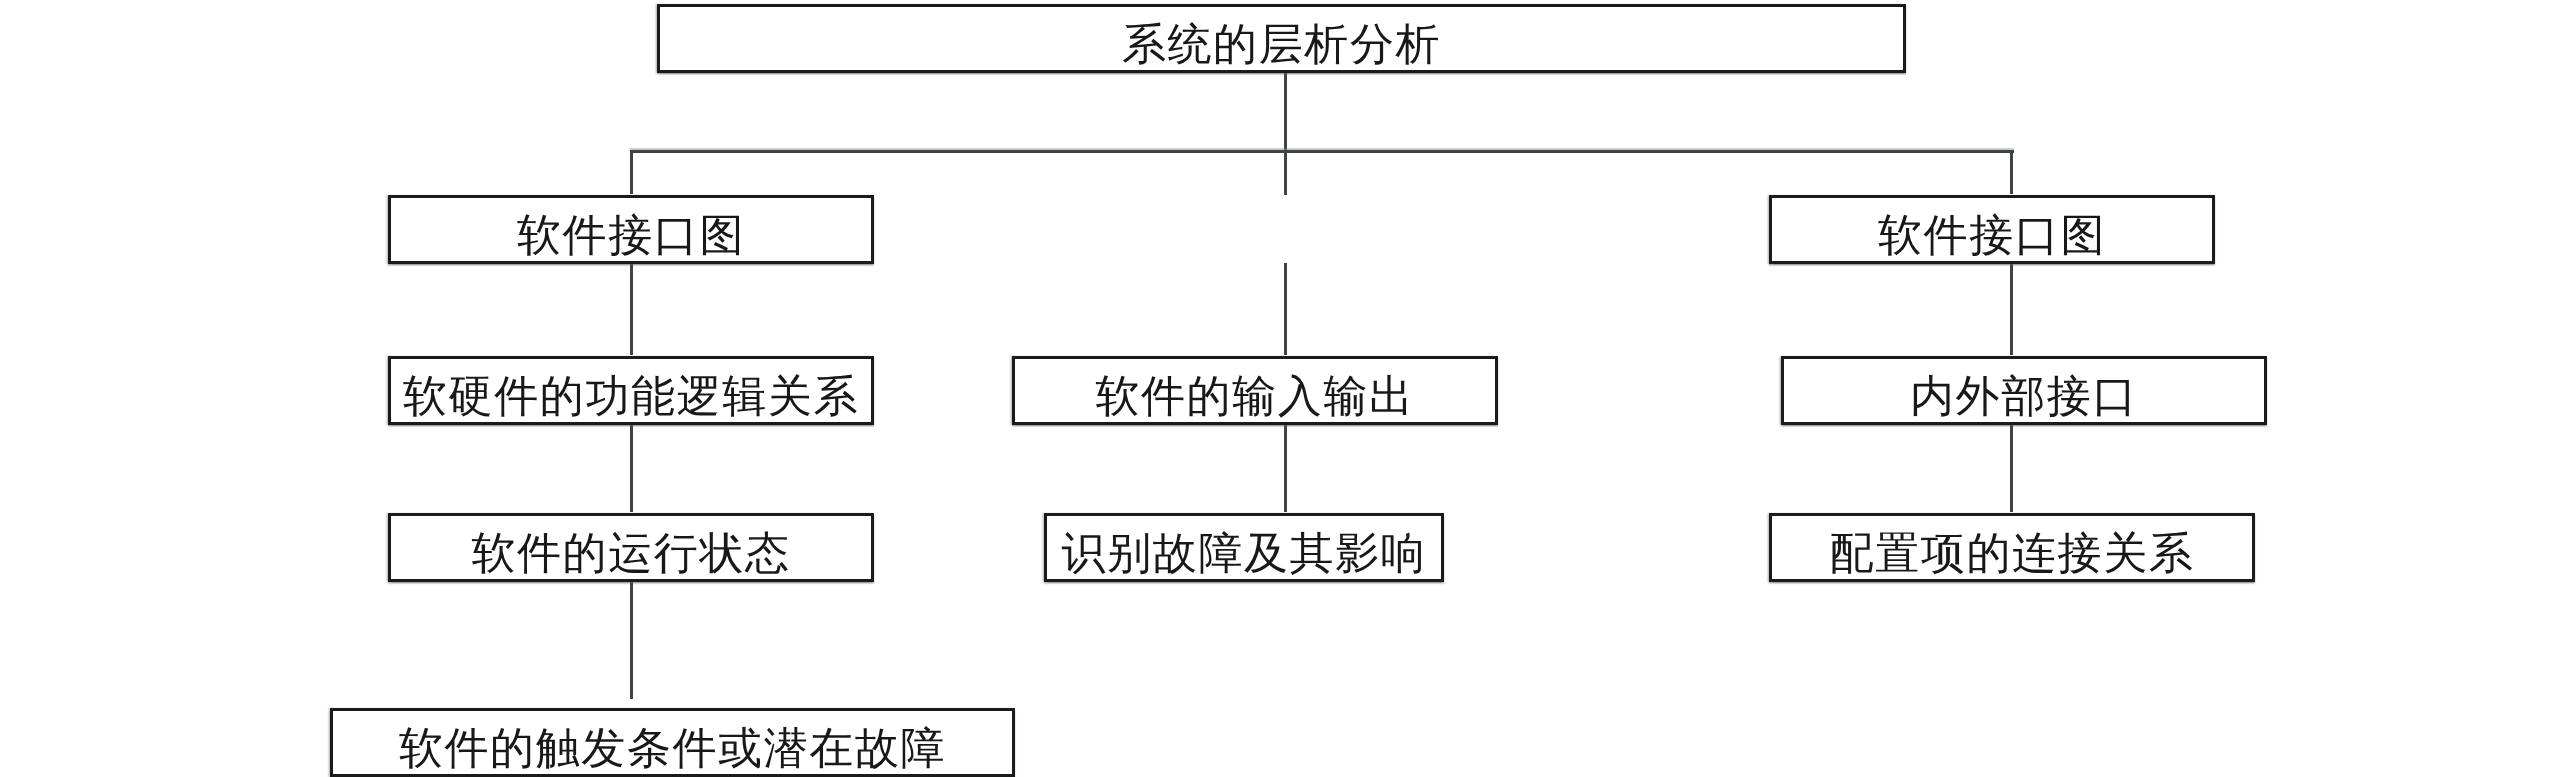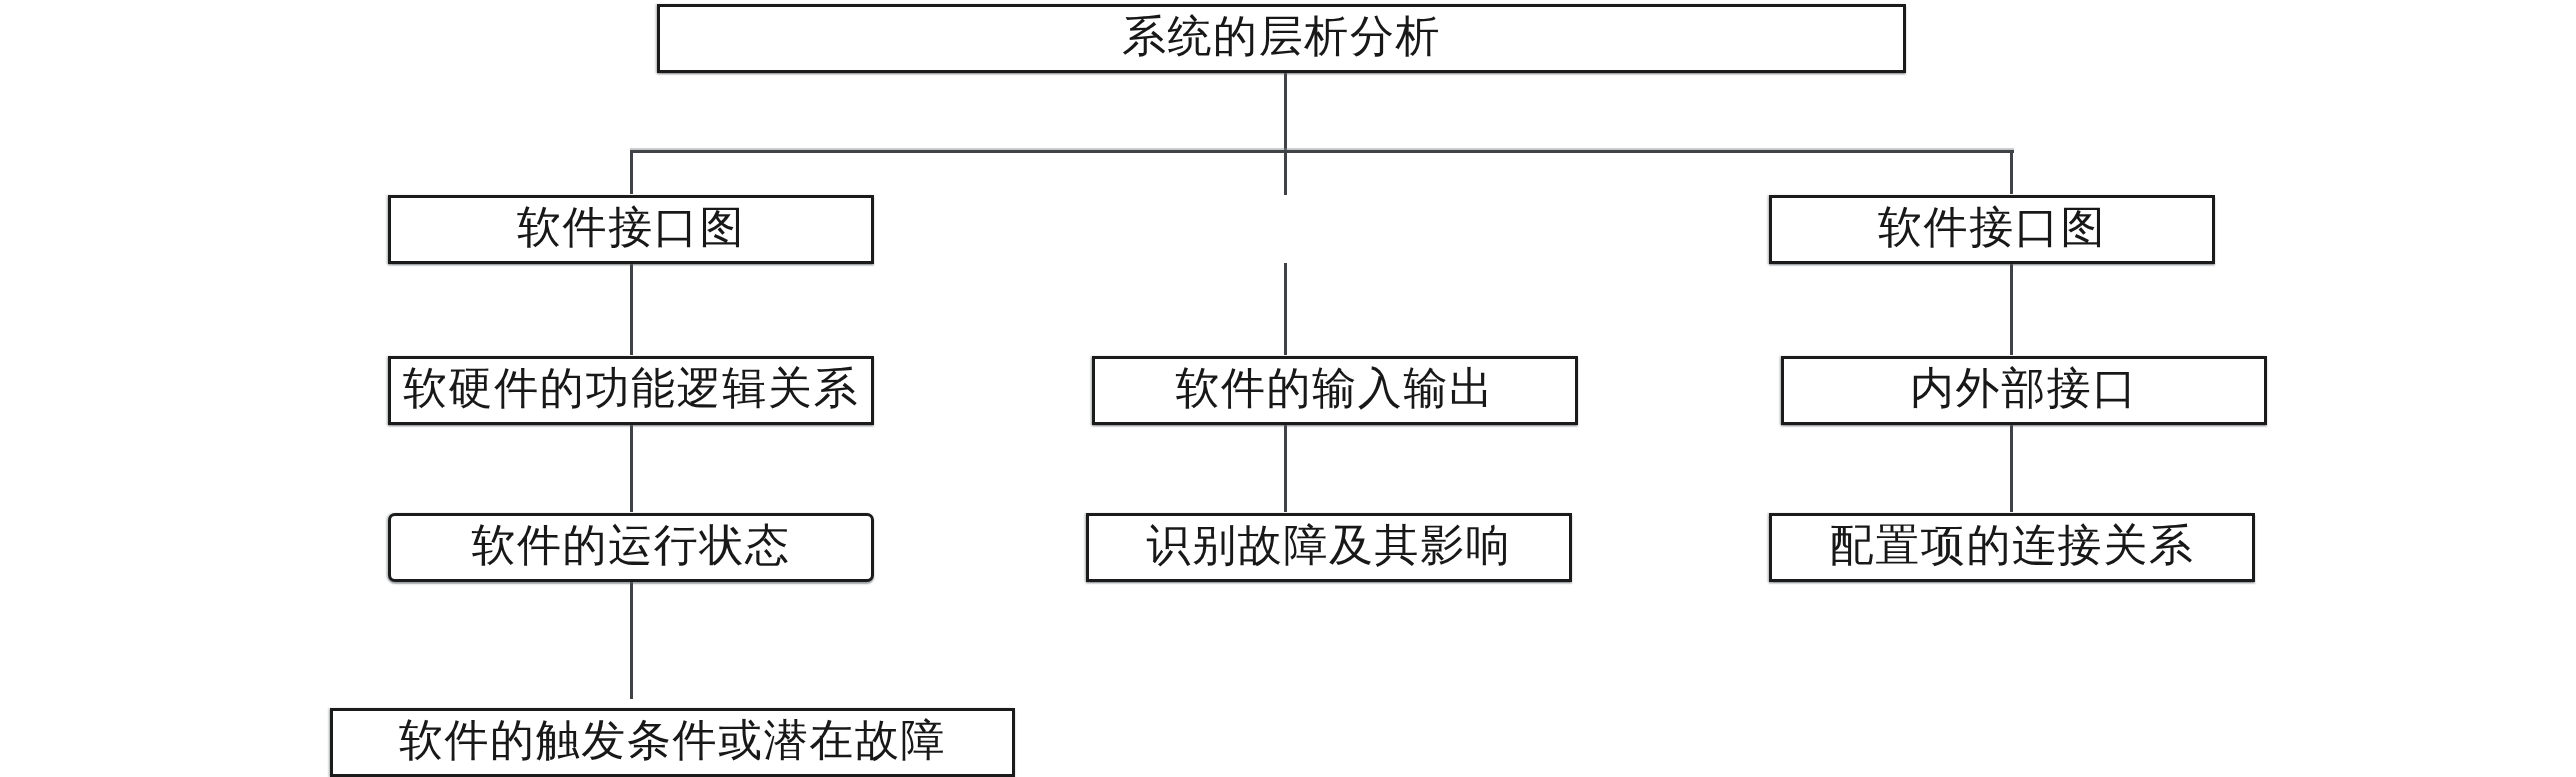--- a/index.html
+++ b/index.html
@@ -13,21 +13,21 @@
     height: 778px;
     background: #ffffff;
     overflow: hidden;
   }
   .node {
     position: absolute;
     height: 69px;
     border: 3.3px solid #1b1b1b;
     background: #ffffff;
     display: flex;
-    align-items: center;
+    align-items: flex-end;
     justify-content: center;
     box-shadow: 0 1.6px 1.6px rgba(90, 95, 100, 0.55), -1.6px 0 1.6px rgba(120, 125, 130, 0.35);
   }
   .node span {
     font-size: 44px;
     color: #181818;
     letter-spacing: 1.6px;
     white-space: nowrap;
     line-height: 1;
     padding-bottom: 3.3px;
@@ -62,31 +62,31 @@
   <div class="node" style="left:657px; top:4.1px; width:1249px;">
     <span>系统的层析分析</span>
   </div>
 
   <div class="node" style="left:388px; top:195px; width:486px;">
     <span>软件接口图</span>
   </div>
   <div class="node" style="left:388px; top:356px; width:486px;">
     <span>软硬件的功能逻辑关系</span>
   </div>
-  <div class="node" style="left:388px; top:513px; width:486px;border-radius:7px;">
+  <div class="node" style="left:388px; top:513px; width:486px;">
     <span>软件的运行状态</span>
   </div>
   <div class="node" style="left:330px; top:708px; width:685px;">
     <span>软件的触发条件或潜在故障</span>
   </div>
 
-  <div class="node" style="left:1092px; top:356px; width:486px;">
+  <div class="node" style="left:1012px; top:356px; width:486px;">
     <span>软件的输入输出</span>
   </div>
-  <div class="node" style="left:1044px; top:513px; width:486px;margin-left:42px;">
+  <div class="node" style="left:1044px; top:513px; width:400px;">
     <span>识别故障及其影响</span>
   </div>
 
   <div class="node" style="left:1769px; top:195px; width:446px;">
     <span>软件接口图</span>
   </div>
   <div class="node" style="left:1769px; top:356px; width:486px;margin-left:12px;">
     <span>内外部接口</span>
   </div>
   <div class="node" style="left:1769px; top:513px; width:486px;">

